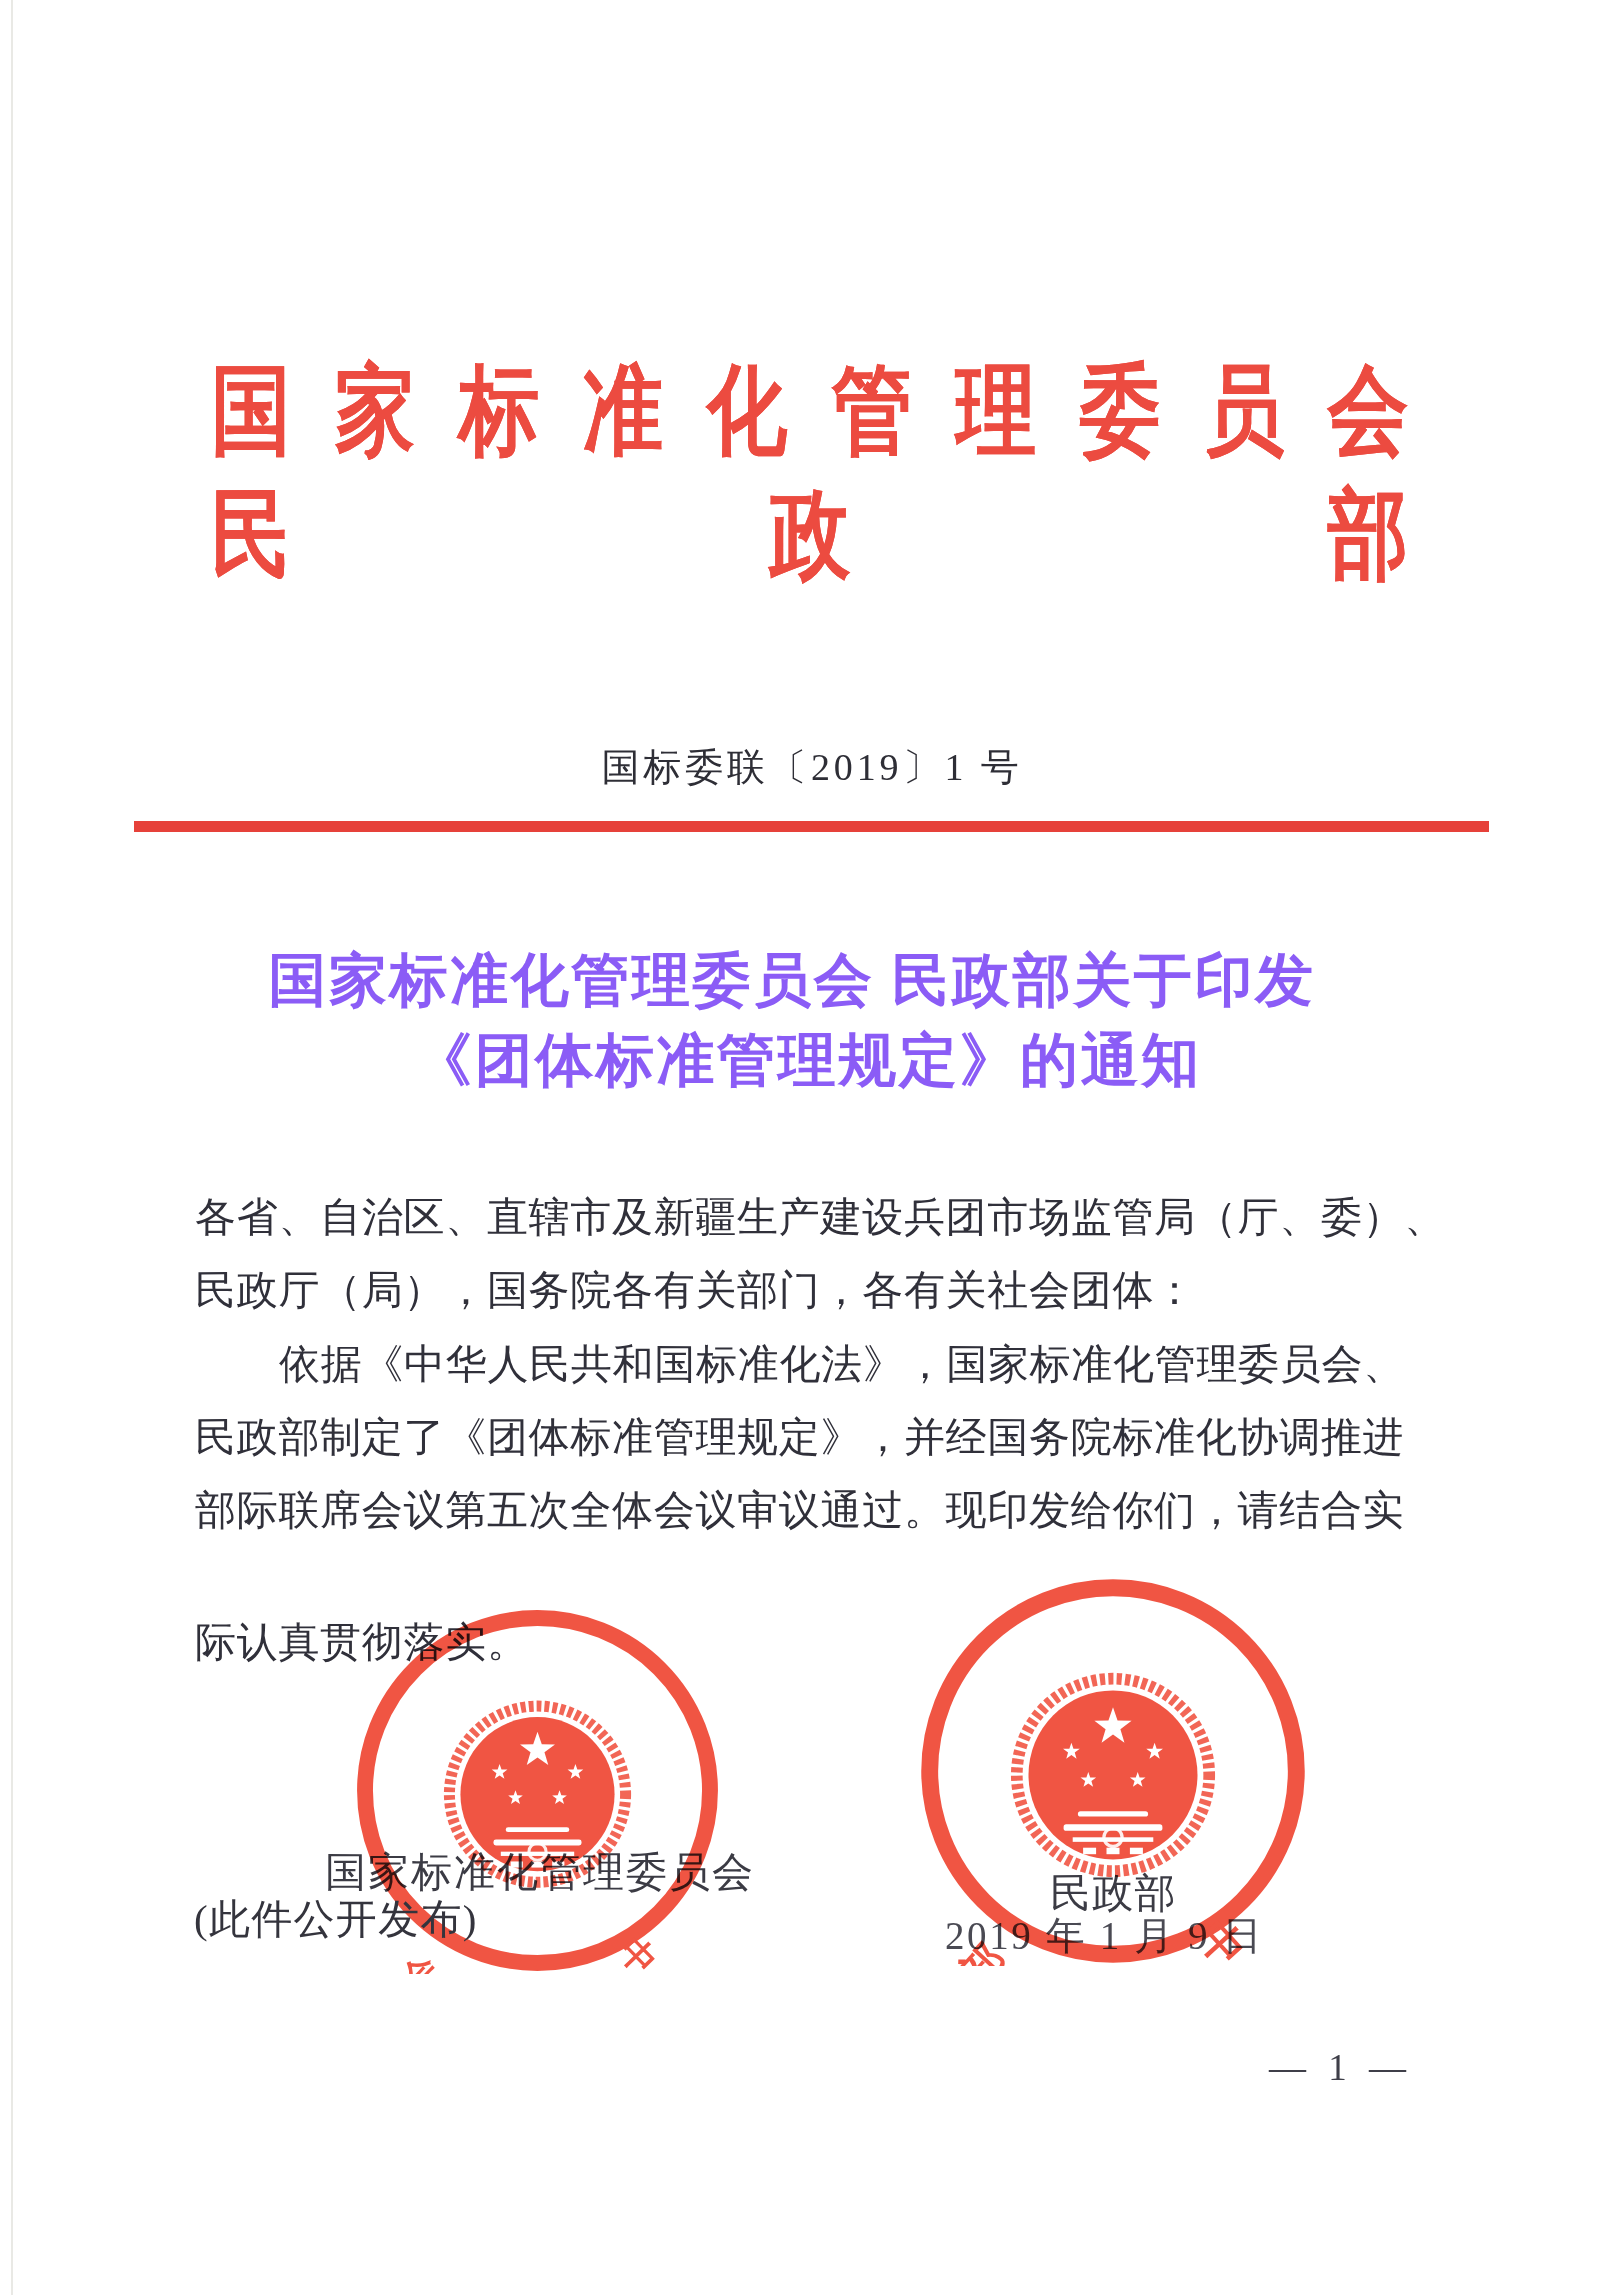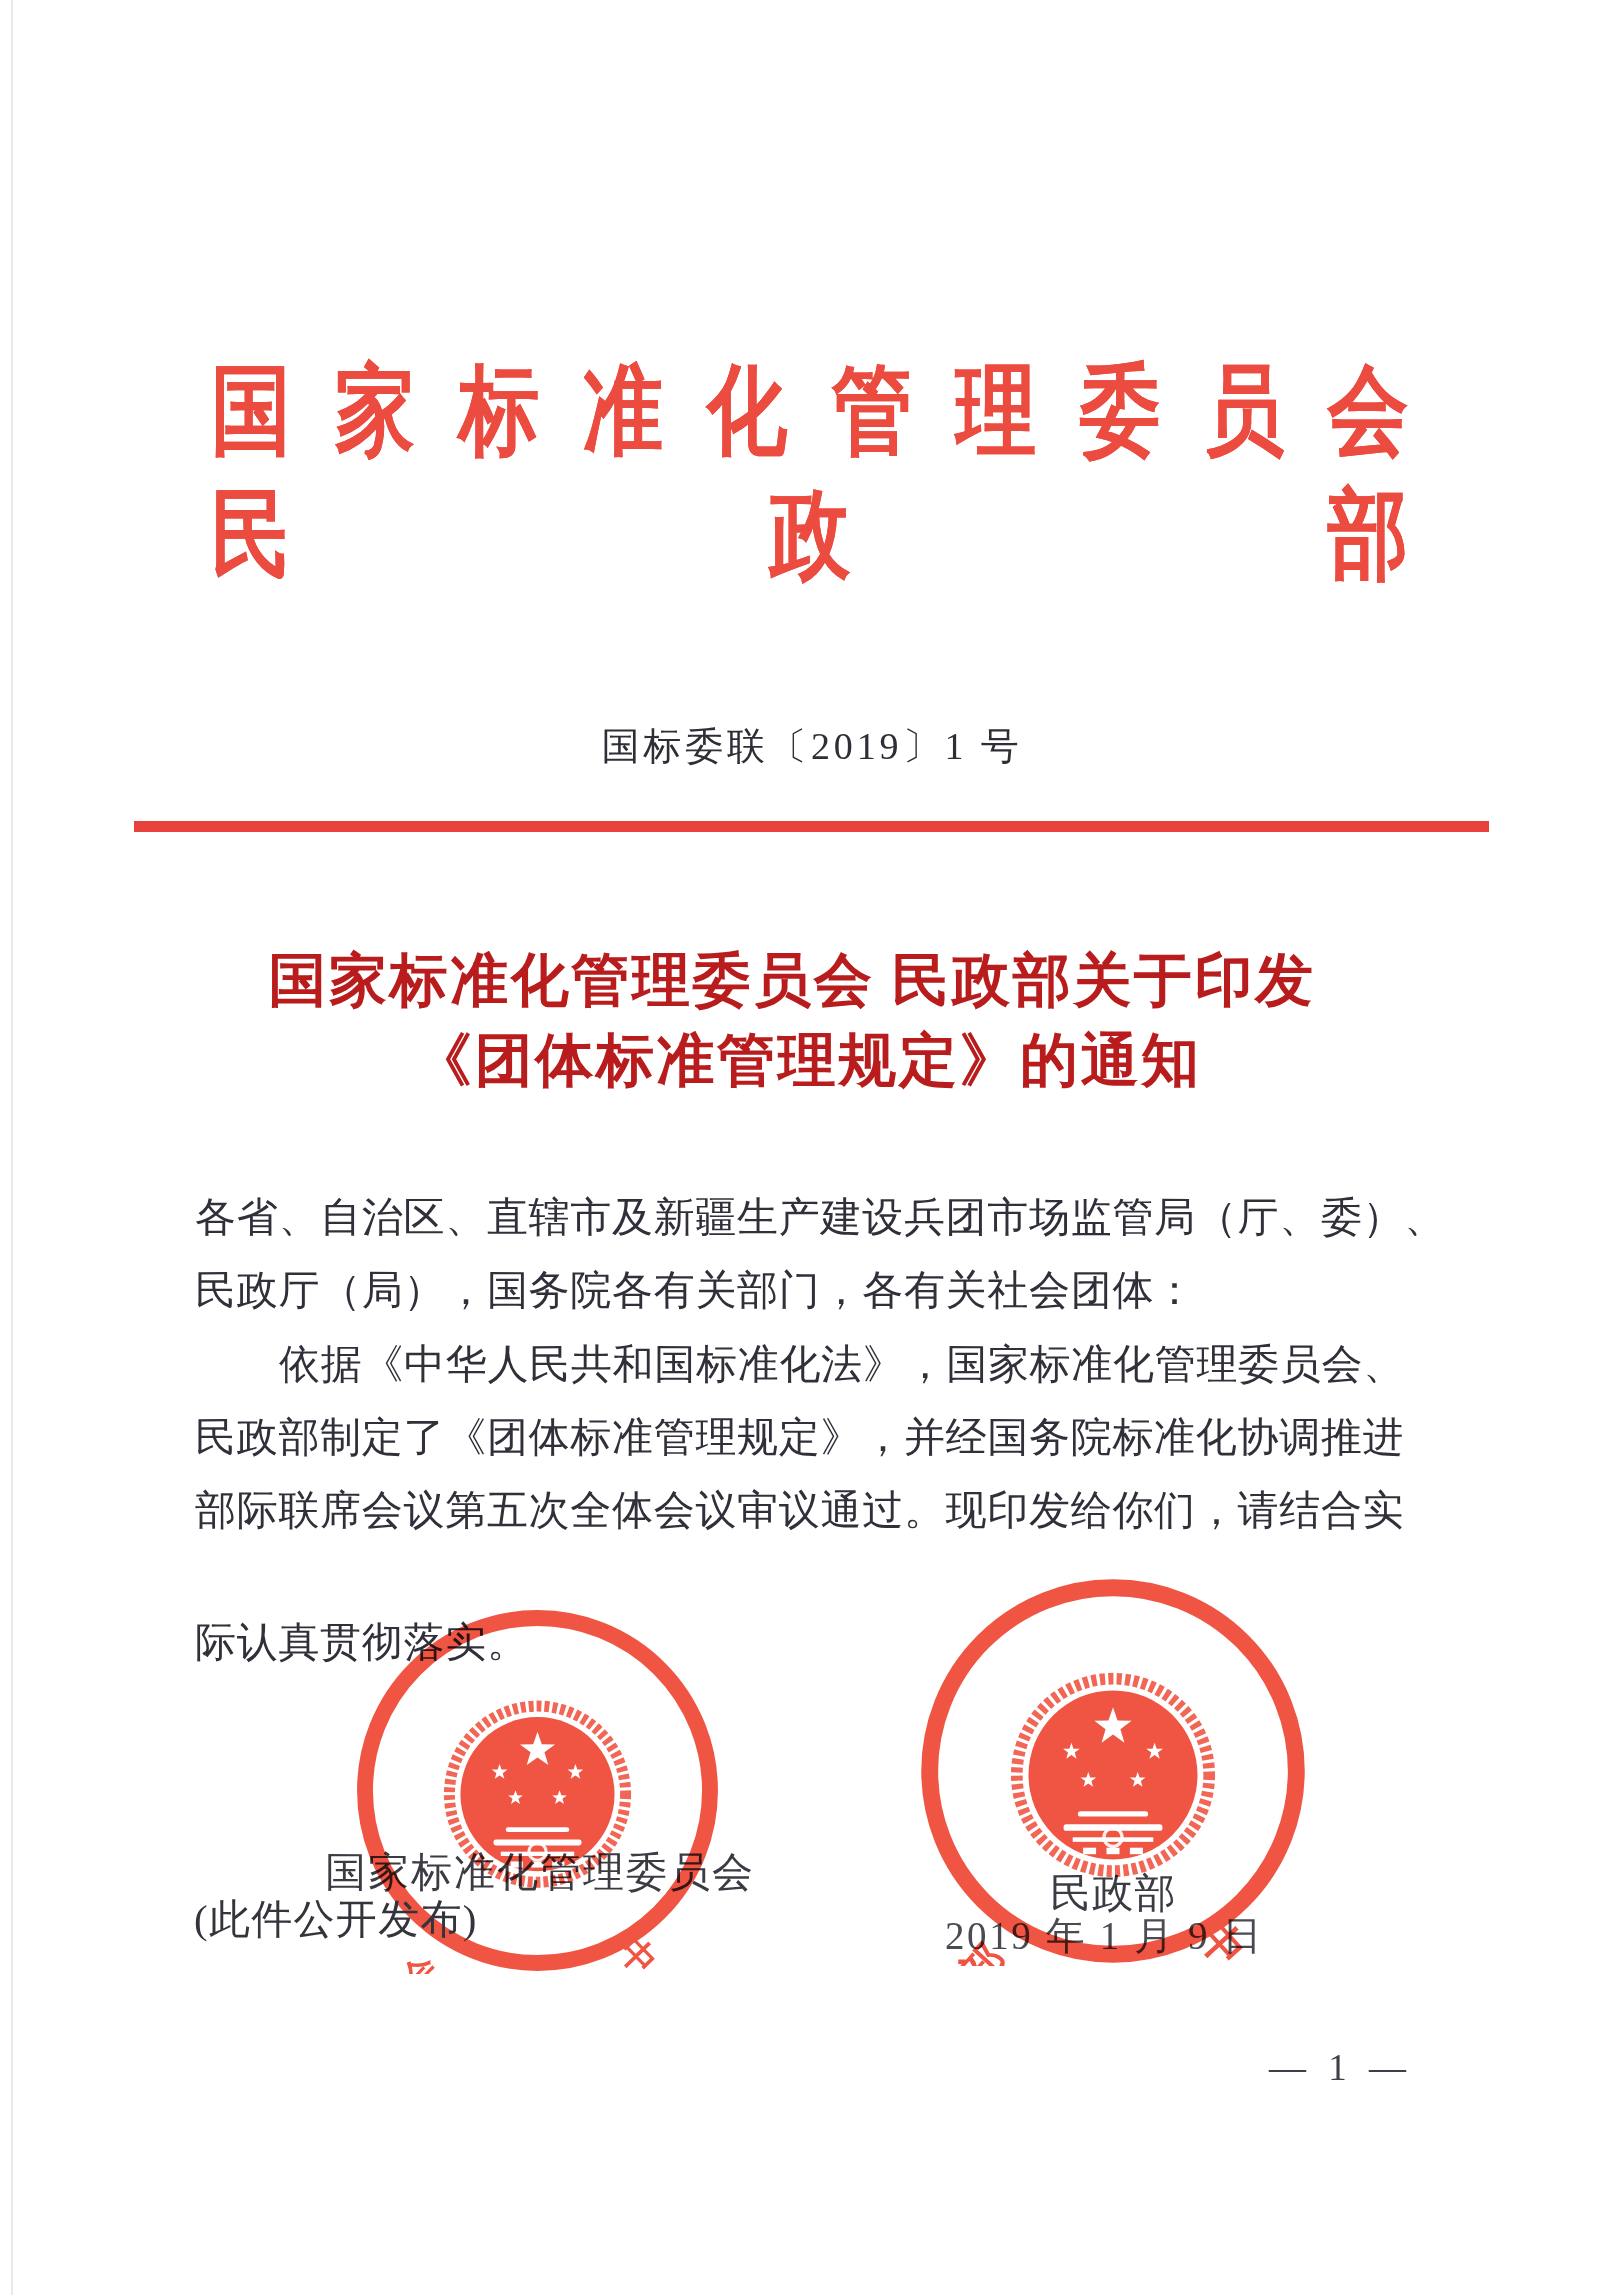--- a/index.html
+++ b/index.html
@@ -22,33 +22,33 @@
   .agency-row.l1{top:359px;}
   .agency-row.l2{top:483px;}
   .agency-char{
     font-size:98px;line-height:105px;font-weight:700;
     color:#ec4b40;
     display:inline-block;transform:scaleX(0.82);transform-origin:center;
     text-shadow:0 0 0.7px #ec4b40;
   }
   
   .doc-number{
-    position:absolute;left:0;top:717px;width:1624px;
+    position:absolute;left:0;top:738px;width:1624px;
     text-align:center;font-size:38px;line-height:59px;
     letter-spacing:3.9px;color:#2e2e36;
   }
   
   .red-rule{
     position:absolute;left:134px;top:821px;width:1355px;height:11px;
     background:#e6413a;
   }
   
   .doc-title{
     position:absolute;left:0;width:1584px;text-align:center;
-    font-weight:700;color:#b91c1c;font-size:58px;line-height:69px;
+    font-weight:700;color:#8b5cf6;font-size:58px;line-height:69px;
     letter-spacing:2.6px;
   }
   .doc-title.t1{top:946px;}
   .doc-title.t2{top:1026px;padding-left:16px;}
   
   .body-line{
     position:absolute;left:195px;width:1250px;
     font-size:41px;line-height:63px;color:#30303a;
     letter-spacing:0.7px;white-space:nowrap;
   }

